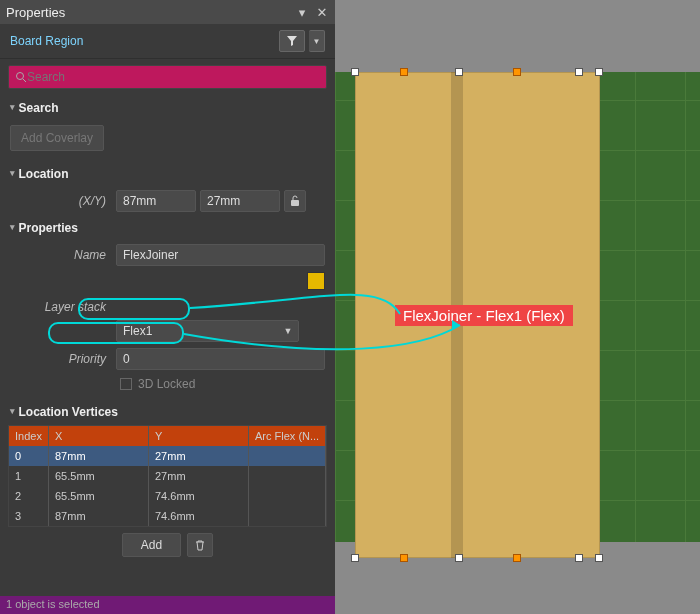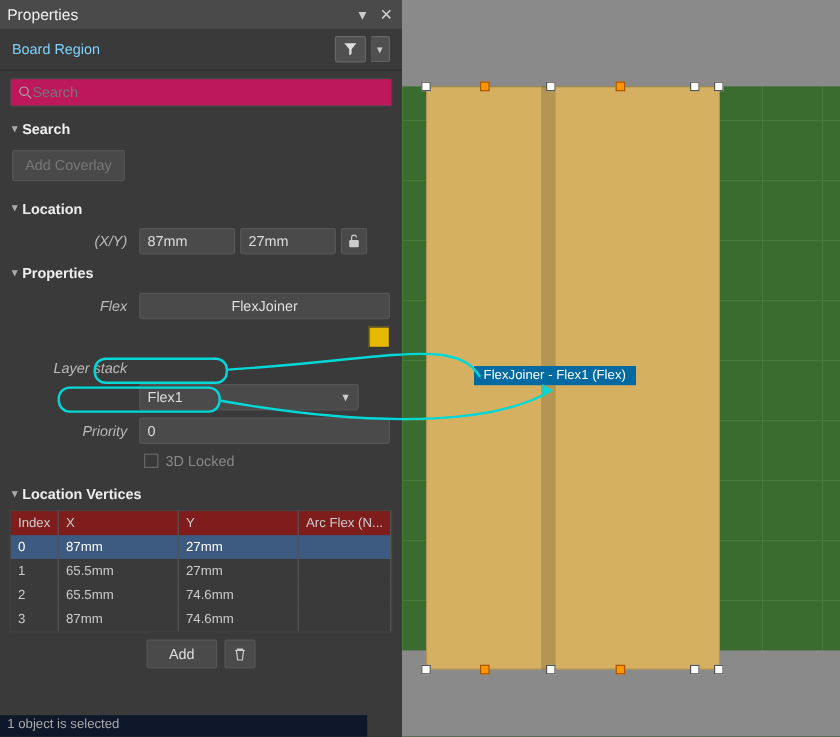--- a/index.html
+++ b/index.html
@@ -26,42 +26,42 @@
   .lock-btn, .color-swatch, .select-caret, .del-btn, .add-btn { display:flex; align-items:center; justify-content:center; }
   .lock-btn { width:22px; height:22px; background:#4a4a4a; border:1px solid #555; border-radius:2px;}
   .select-wrap { position:relative; flex:1; display:flex;margin-top:48px; }
   .select-wrap .txt { flex:1; padding-right:18px;}
   .select-caret { position:absolute; right:4px; top:0; bottom:0; width:14px; color:#ccc; font-size:9px;}
   .color-swatch { width:18px; height:18px; background:#e6b800; border:1px solid #333; margin-left:4px;}
   .check-row { padding:4px 10px 8px 120px; color:#888; font-size:12px; display:flex; align-items:center; gap:6px;}
   .check-row .cb { width:12px; height:12px; border:1px solid #666; background:#3a3a3a;}
   .table { margin:0 8px; border:1px solid #444; }
   .thead, .trow { display:flex; }
-  .thead { background:#7f1d1d; color:#ccc; font-size:11px; }
+  .thead { background:#c2410c; color:#ccc; font-size:11px; }
   .th, .td { padding:4px 6px; border-right:1px solid #555; overflow:hidden; white-space:nowrap;}
   .col-idx { width:40px;} .col-x,.col-y{width:100px;} .col-arc{flex:1;}
   .trow { background:#3a3a3a; color:#ccc; font-size:11px;}
   .trow.selected { background:#3d5a80; color:#fff;}
   .table-footer { display:flex; justify-content:center; gap:6px; padding:6px 8px;}
   .add-btn { background:#4a4a4a; border:1px solid #555; color:#ddd; padding:4px 18px; border-radius:2px; font-size:12px;}
   .del-btn { width:26px; height:24px; background:#4a4a4a; border:1px solid #555; border-radius:2px;}
-  .status-bar { position:absolute; left:0; bottom:0; height:18px; width:306px; background:#0f172a; color:#aaa; font-size:11px; padding:2px 6px;}
+  .status-bar { position:absolute; left:0; bottom:0; height:18px; width:335px; background:#701a75; color:#aaa; font-size:11px; padding:2px 6px;}
   
   .viewport { position:absolute; left:335px; top:0; width:365px; height:614px; background:#3a6b2f; overflow:hidden;}
   .grid-bg { position:absolute; inset:0;
     background-image: linear-gradient(#4a7a3a 1px, transparent 1px), linear-gradient(90deg,#4a7a3a 1px, transparent 1px);
     background-size:50px 50px;}
   .gray-top { position:absolute; left:0; top:0; width:365px; height:72px; background:#8a8a8a;}
   .gray-bot { position:absolute; left:0; bottom:0; width:365px; height:72px; background:#8a8a8a;}
   .flex-region { position:absolute; left:20px; top:72px; width:245px; height:486px; background:#d4b060;
     box-shadow: inset 0 0 0 1px rgba(0,0,0,.15);}
   .flex-mid { position:absolute; left:116px; top:72px; width:12px; height:486px; background:rgba(0,0,0,.15);}
   .handle { position:absolute; width:8px; height:8px; background:#fff; border:1px solid #555;}
   .handle.o { background:#ff9500; border-color:#aa5500;}
-  .tooltip { position:absolute; left:60px; top:305px; background:#0369a1; color:#fff; font-size:11px; padding:2px 8px; white-space:nowrap;}
+  .tooltip { position:absolute; left:60px; top:305px; background:#ef4444; color:#fff; font-size:15px; padding:2px 8px; white-space:nowrap;}
   
   .hl { position:absolute; border:2px solid #00d8d8; border-radius:10px; pointer-events:none;}
   svg.overlay { position:absolute; left:0; top:0; width:700px; height:614px; pointer-events:none;}
 </style>
 </head>
 <body>
 
 <div class="panel">
   <div class="panel-header">
     <span class="title">Properties</span>
@@ -110,23 +110,23 @@
             <path d="M3 5V3a2 2 0 0 1 4 0" stroke="#ccc" fill="none"></path>
           </svg>
       </div>
     </div>
   </div>
 
   <div class="section-hdr">
       <span>Properties</span>
     </div>
   <div class="form-row">
-    <div class="lbl">Flex</div>
-    <div class="field">
-        <input class="txt" style="flex: 1 1 0%; text-align: center;" value="FlexJoiner">
+    <div class="lbl">Name</div>
+    <div class="field">
+        <input class="txt" style="flex: 1 1 0%;" value="FlexJoiner">
       </div>
   </div>
   <div class="form-row">
     <div class="lbl">Layer stack</div>
     <div class="field">
       <div class="select-wrap">
         <input class="txt" readonly="" value="Flex1" style="">
         <div class="select-caret">▼</div>
       </div>
       <div class="color-swatch"></div>

